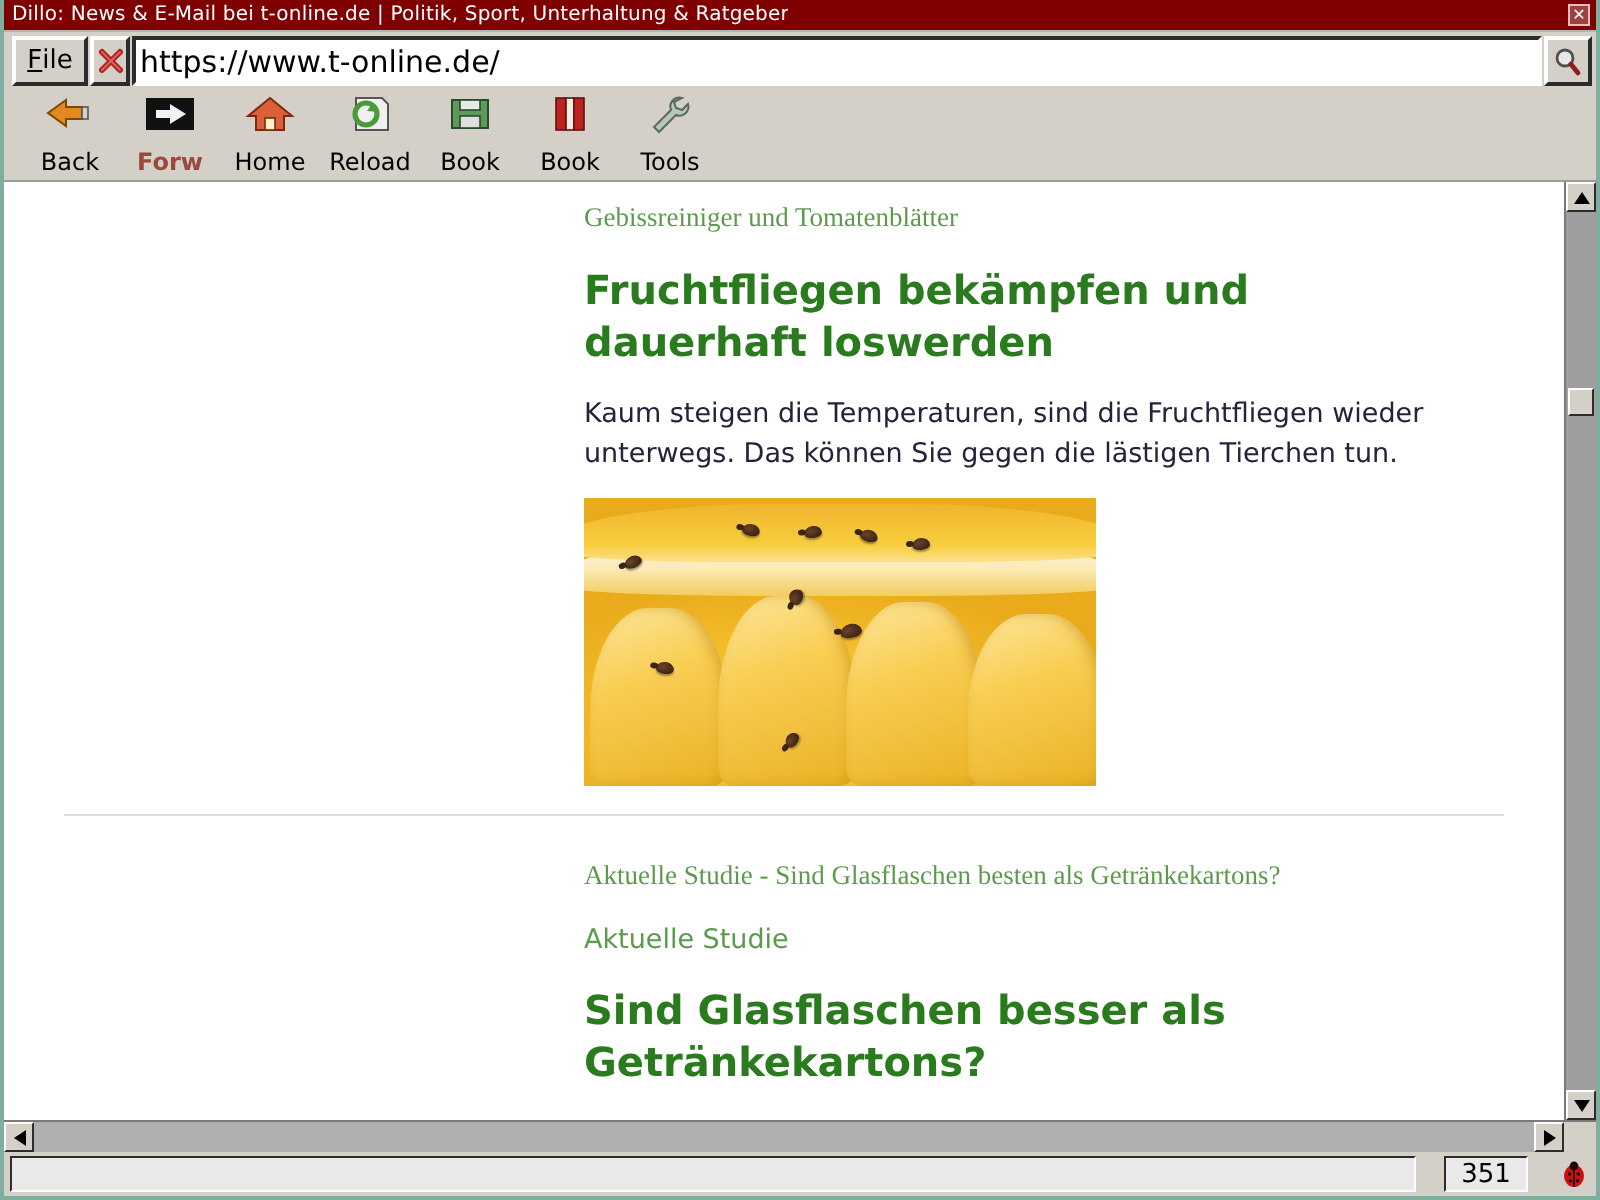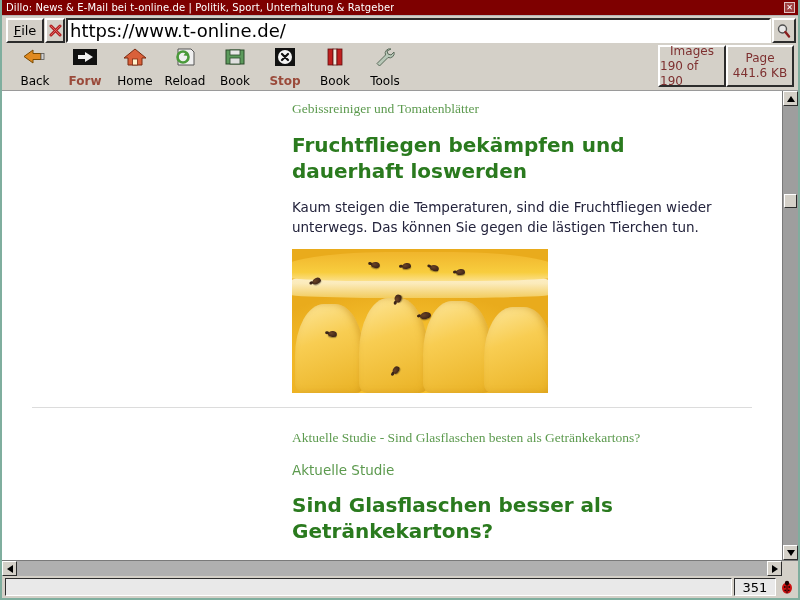--- a/index.html
+++ b/index.html
@@ -75,21 +75,21 @@
     border-right-color: #808080; border-bottom-color: #808080;
     display: flex; align-items: center; justify-content: center;
     cursor: pointer;
   }
   .urlinput {
     flex: 1 1 auto;
     background: #ffffff;
     border: 2px inset #808080;
     border-top-color: #808080; border-left-color: #808080;
     border-right-color: #ffffff; border-bottom-color: #ffffff;
-    font-size: 18px; color: #000;
+    font-size: 15px; color: #000;
     padding: 0 2px;
     display: flex; align-items: center;
     font-family: "DejaVu Sans", sans-serif;
     outline: none;
   }
   .search-btn {
     width: 24px;
     background: #d4d0c8;
     border: 2px outset #e8e8e8;
     border-top-color: #ffffff; border-left-color: #ffffff;
@@ -294,21 +294,21 @@
   }
   .hs-track { flex: 1 1 auto; background: #b0b0b0; }
   .hs-corner { flex: 0 0 16px; background: #d4d0c8; }
 
   
   .statusbar {
     flex: 0 0 22px;
     display: flex; align-items: stretch;
     background: #d4d0c8;
     padding: 2px 2px 2px 3px;
-    gap: 2px;
+    gap: 14px;
   }
   .status-msg {
     flex: 1 1 auto;
     background: #e9e9e9;
     border: 1px inset #808080;
     border-top-color: #808080; border-left-color: #808080;
     border-right-color: #ffffff; border-bottom-color: #ffffff;
     font-size: 11px; color: #000;
     display: flex; align-items: center;
     padding: 0 3px;
@@ -405,30 +405,20 @@
       <span class="glyph">
         <svg width="26" height="20" viewBox="0 0 26 20" aria-hidden="true">
           <rect x="4" y="3" width="18" height="14" fill="#5c9a5c" stroke="#2a4a2a" stroke-width="1"></rect>
           <rect x="8" y="3" width="10" height="5" fill="#e8e8e8" stroke="#2a4a2a" stroke-width="0.8"></rect>
           <rect x="8" y="11" width="10" height="6" fill="#dfdfdf" stroke="#2a4a2a" stroke-width="0.8"></rect>
         </svg>
       </span>
       <span class="lbl">Book</span>
     </div>
 
-    <div class="tbtn disabled">
-      <span class="glyph">
-        <svg width="26" height="20" viewBox="0 0 26 20" aria-hidden="true">
-          <rect x="3" y="1" width="20" height="18" fill="#111"></rect>
-          <circle cx="13" cy="10" r="7" fill="#f5f5f5"></circle>
-          <path d="M10 7 L16 13 M16 7 L10 13" stroke="#111" stroke-width="2.2" stroke-linecap="round"></path>
-        </svg>
-      </span>
-      <span class="lbl">Stop</span>
-    </div>
 
     <div class="tbtn">
       <span class="glyph">
         <svg width="26" height="20" viewBox="0 0 26 20" aria-hidden="true">
           <rect x="6" y="2" width="5" height="16" fill="#c02020" stroke="#601010" stroke-width="0.8"></rect>
           <rect x="11" y="2" width="4" height="16" fill="#f0ece0" stroke="#601010" stroke-width="0.8"></rect>
           <rect x="15" y="2" width="5" height="16" fill="#c02020" stroke="#601010" stroke-width="0.8"></rect>
         </svg>
       </span>
       <span class="lbl">Book</span>
@@ -436,30 +426,20 @@
 
     <div class="tbtn">
       <span class="glyph">
         <svg width="26" height="20" viewBox="0 0 26 20" aria-hidden="true">
           <path d="M19 2 a4.5 4.5 0 0 0 -5.5 6 L5 16.5 L7.5 19 L16 10.5 a4.5 4.5 0 0 0 6 -5.5 L19 8 L16 7 L15 4 Z" fill="#b8c8b8" stroke="#5a6a5a" stroke-width="1"></path>
         </svg>
       </span>
       <span class="lbl">Tools</span>
     </div>
 
-    <div class="status-boxes">
-      <div class="sbox">
-        <div>Images</div>
-        <div>190 of 190</div>
-      </div>
-      <div class="sbox">
-        <div>Page</div>
-        <div>441.6 KB</div>
-      </div>
-    </div>
   </div>
 
   <div class="content-wrap">
     <div class="page">
       <div class="page-inner">
 
         <div class="article">
           <div class="kicker">Gebissreiniger und Tomatenblätter</div>
           <h1 class="headline">Fruchtfliegen bekämpfen und dauerhaft loswerden</h1>
           <p class="teaser">Kaum steigen die Temperaturen, sind die Fruchtfliegen wieder unterwegs. Das können Sie gegen die lästigen Tierchen tun.</p>

